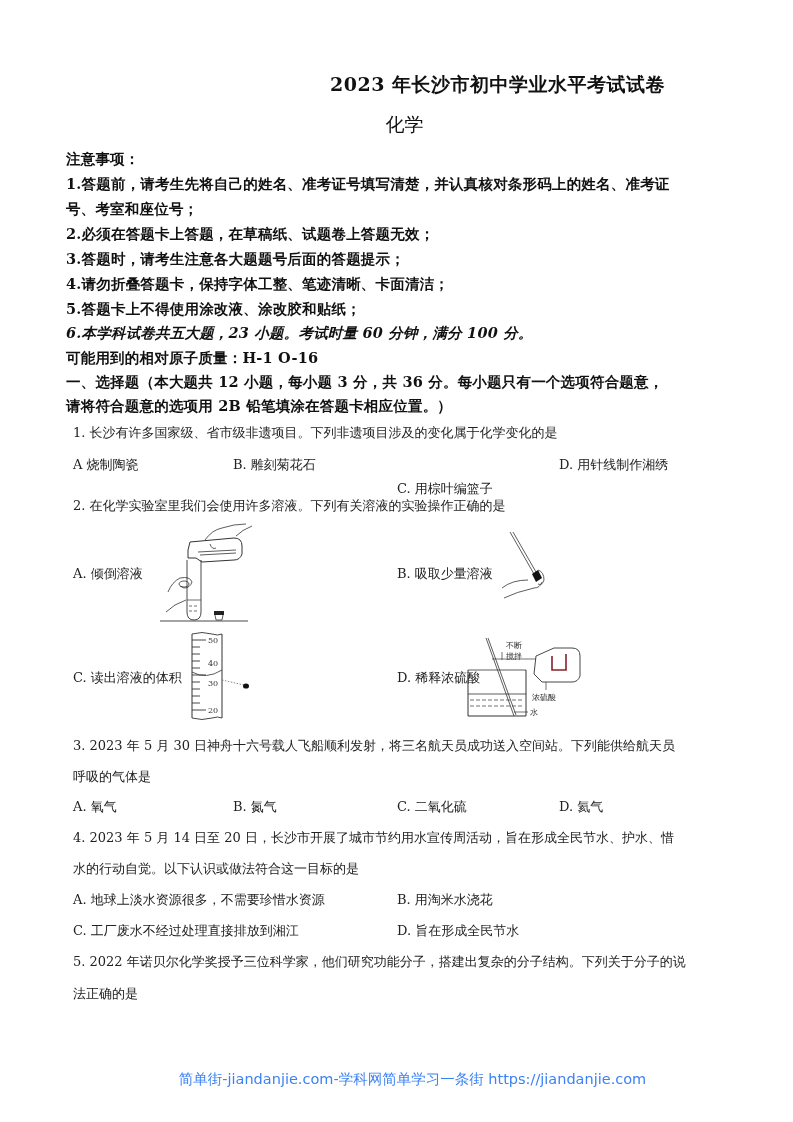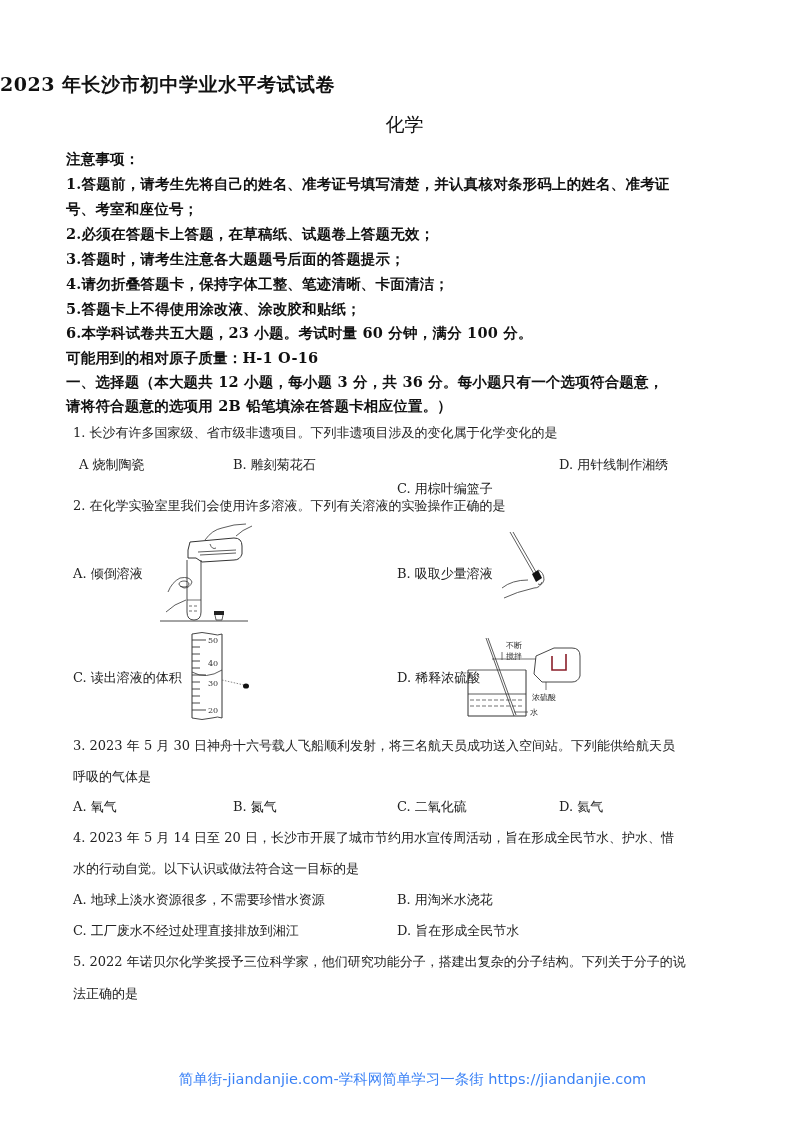--- a/index.html
+++ b/index.html
@@ -1,18 +1,18 @@
 <!DOCTYPE html>
 <html><head>
 <meta charset="utf-8">
 <style>
   html, body { margin: 0; padding: 0; background: #ffffff; }
   body { width: 793px; height: 1122px; position: relative; overflow: hidden; color: #111; font-family: "DejaVu Serif", "Liberation Serif", serif; }
   .abs { position: absolute; white-space: nowrap; }
-  .title { left: 0; width: 665px; text-align: left; top: 72px; font-size: 19px; font-weight: bold; letter-spacing: 0.5px; }
+  .title { left: 0; width: 665px; text-align: right; top: 72px; font-size: 19px; font-weight: bold; letter-spacing: 0.5px; }
   .subtitle { left: 8px; width: 793px; text-align: center; top: 112px; font-size: 19px; font-weight: normal; }
   .notice { font-size: 14.5px; font-weight: bold; left: 66px; letter-spacing: 0.2px; }
   .q { font-size: 13px; left: 73px; color: #222; }
   .opt { font-size: 13px; color: #222; }
   .footer { left: 16px; width: 793px; text-align: center; top: 1070px; font-family: "DejaVu Sans", sans-serif; font-size: 14.5px; color: #3b82f6; }
   svg.fig { position: absolute; overflow: visible; }
   svg.fig text { font-family: "DejaVu Serif", serif; }
 </style>
 </head>
 <body>
@@ -20,27 +20,27 @@
 <div class="abs title">2023  年长沙市初中学业水平考试试卷</div>
 <div class="abs subtitle">化学</div>
 
 <div class="abs notice" style="top:150px;">注意事项：</div>
 <div class="abs notice" style="top:175px;">1.答题前，请考生先将自己的姓名、准考证号填写清楚，并认真核对条形码上的姓名、准考证</div>
 <div class="abs notice" style="top:200px;">号、考室和座位号；</div>
 <div class="abs notice" style="top:225px;">2.必须在答题卡上答题，在草稿纸、试题卷上答题无效；</div>
 <div class="abs notice" style="top:250px;">3.答题时，请考生注意各大题题号后面的答题提示；</div>
 <div class="abs notice" style="top:275px;">4.请勿折叠答题卡，保持字体工整、笔迹清晰、卡面清洁；</div>
 <div class="abs notice" style="top:300px;">5.答题卡上不得使用涂改液、涂改胶和贴纸；</div>
-<div class="abs notice" style="top:324px;">6.本学科试卷共五大题，23  小题。考试时量  60  分钟，满分  100  分。</div>
+<div class="abs notice" style="top:324px;font-style:italic;">6.本学科试卷共五大题，23  小题。考试时量  60  分钟，满分  100  分。</div>
 <div class="abs notice" style="top:349px;">可能用到的相对原子质量：H-1    O-16</div>
 <div class="abs notice" style="top:373px;">一、选择题（本大题共  12  小题，每小题  3  分，共  36  分。每小题只有一个选项符合题意，</div>
 <div class="abs notice" style="top:397px;">请将符合题意的选项用  2B  铅笔填涂在答题卡相应位置。）</div>
 
 <div class="abs q" style="top:424px;">1. 长沙有许多国家级、省市级非遗项目。下列非遗项目涉及的变化属于化学变化的是</div>
-<div class="abs opt" style="left:73px; top:456px;margin-left:6px;">A  烧制陶瓷</div>
+<div class="abs opt" style="left:73px; top:456px;">A  烧制陶瓷</div>
 <div class="abs opt" style="left:233px; top:456px;">B. 雕刻菊花石</div>
 <div class="abs opt" style="left:397px; top:480px;text-align:right;">C. 用棕叶编篮子</div>
 <div class="abs opt" style="left:559px; top:456px;">D. 用针线制作湘绣</div>
 
 <div class="abs q" style="top:497px;">2. 在化学实验室里我们会使用许多溶液。下列有关溶液的实验操作正确的是</div>
 
 <div class="abs opt" style="left:73px; top:565px;">A. 倾倒溶液</div>
 <svg class="fig" style="left:150px; top:520px;" width="110" height="105" viewBox="0 0 110 105">
 
   <path d="M40 22 L84 18 Q92 18 92 26 L92 34 Q90 40 84 40 L52 42 L46 38 L38 38 L38 30 Z" fill="none" stroke="#333" stroke-width="1"></path>

